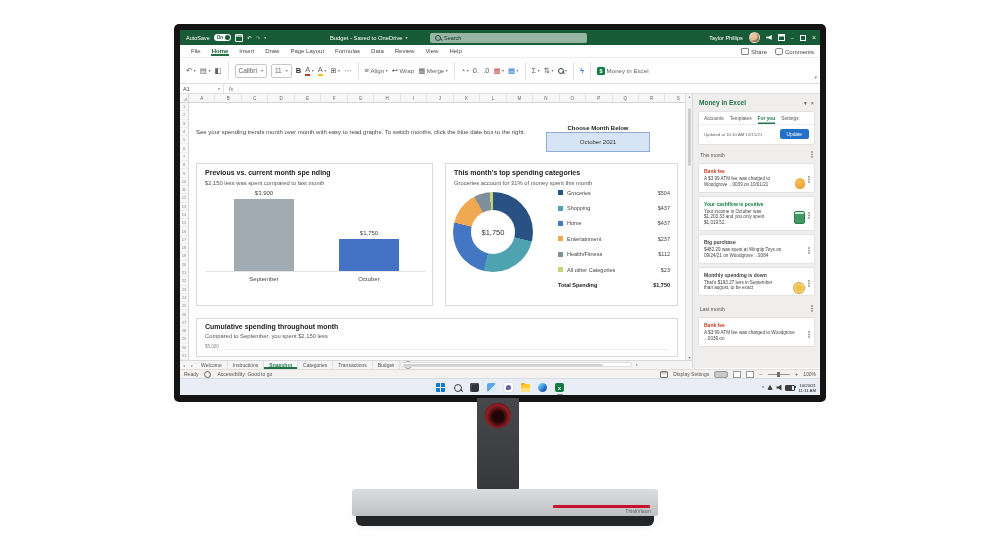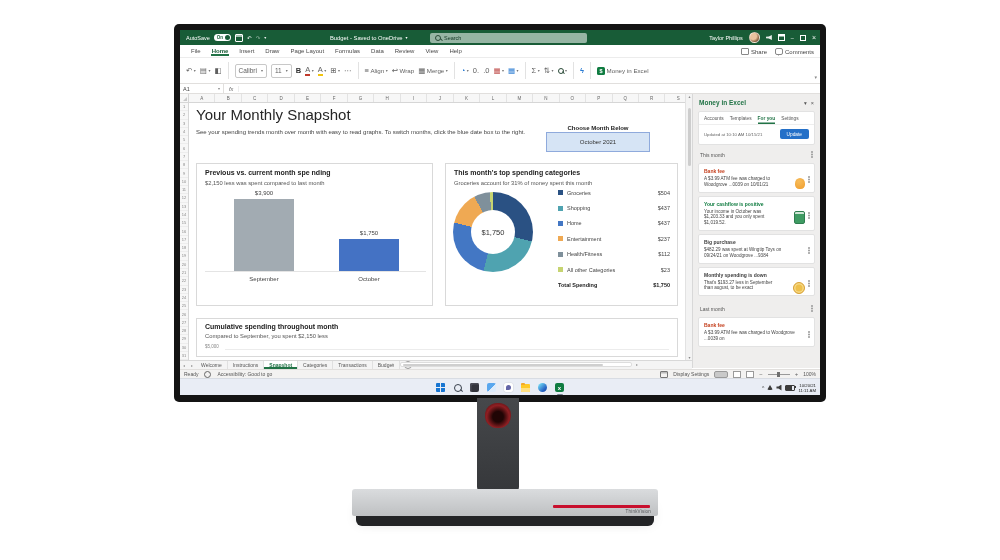--- a/index.html
+++ b/index.html
@@ -420,21 +420,20 @@
         <div class="rh">29</div>
         <div class="rh">30</div>
         <div class="rh">31</div>
       </div>
     <div class="abs" id="vscroll">
       <span class="vs-arr" style="top:0">▴</span>
       <span class="vs-thumb"></span>
       <span class="vs-arr" style="bottom:0">▾</span>
     </div>
 
-    <div class="abs" id="sheet-title">Your Monthly Snapshot</div>
     <div class="abs" id="sheet-desc">See your spending trends month over month with easy to read graphs. To switch months, click the blue date box to the right.</div>
     <div class="abs" id="choose-label">Choose Month Below</div>
     <div class="abs" id="month-box">
       <span>October 2021</span>
     </div>
 
     <div class="abs chart-box" id="box-bar">
       <div class="cb-title">Previous vs. current month spe nding</div>
       <div class="cb-sub">$2,150 less was spent compared to last month</div>
       <div class="baseline"></div>

